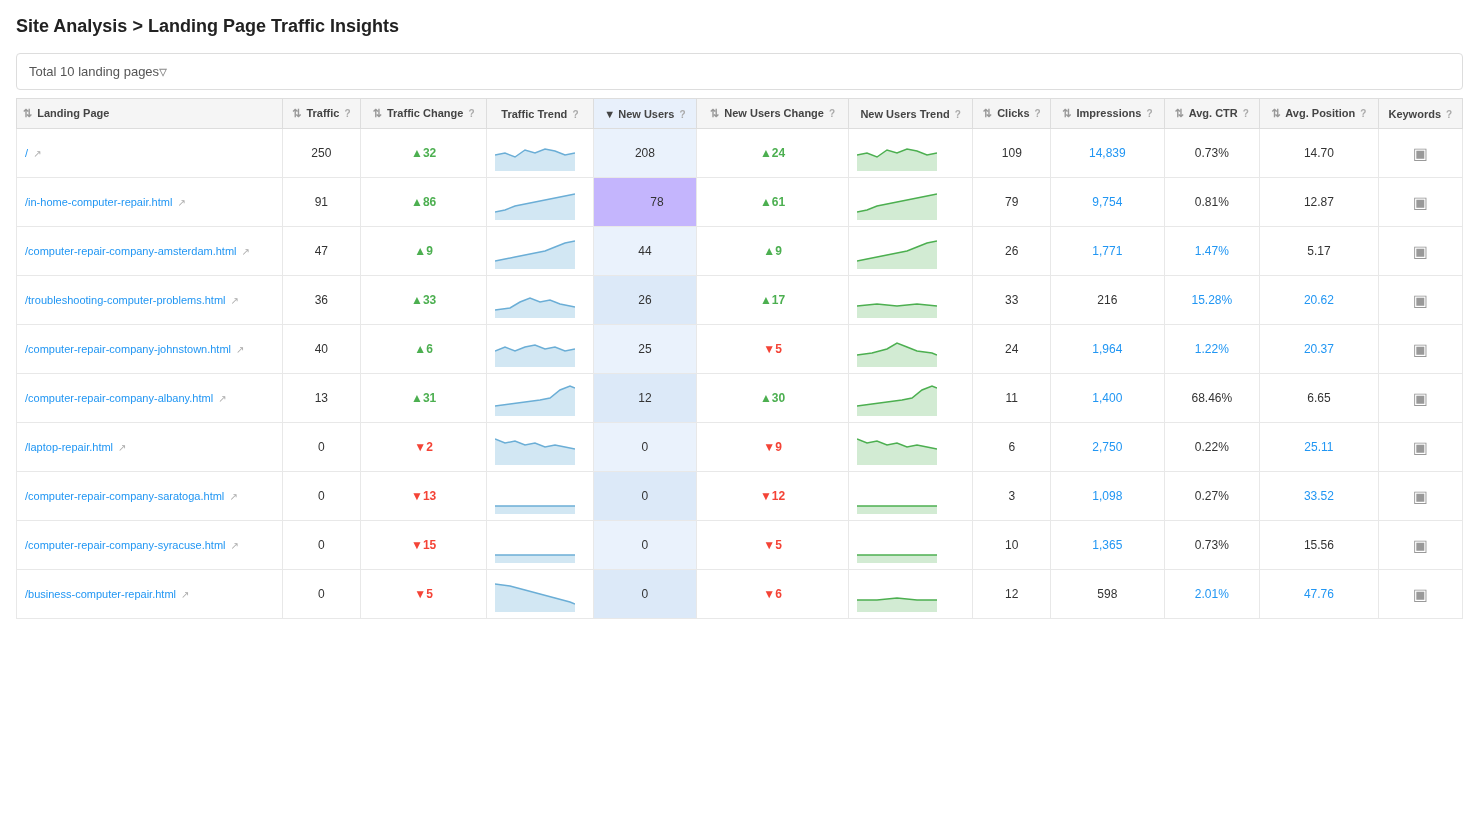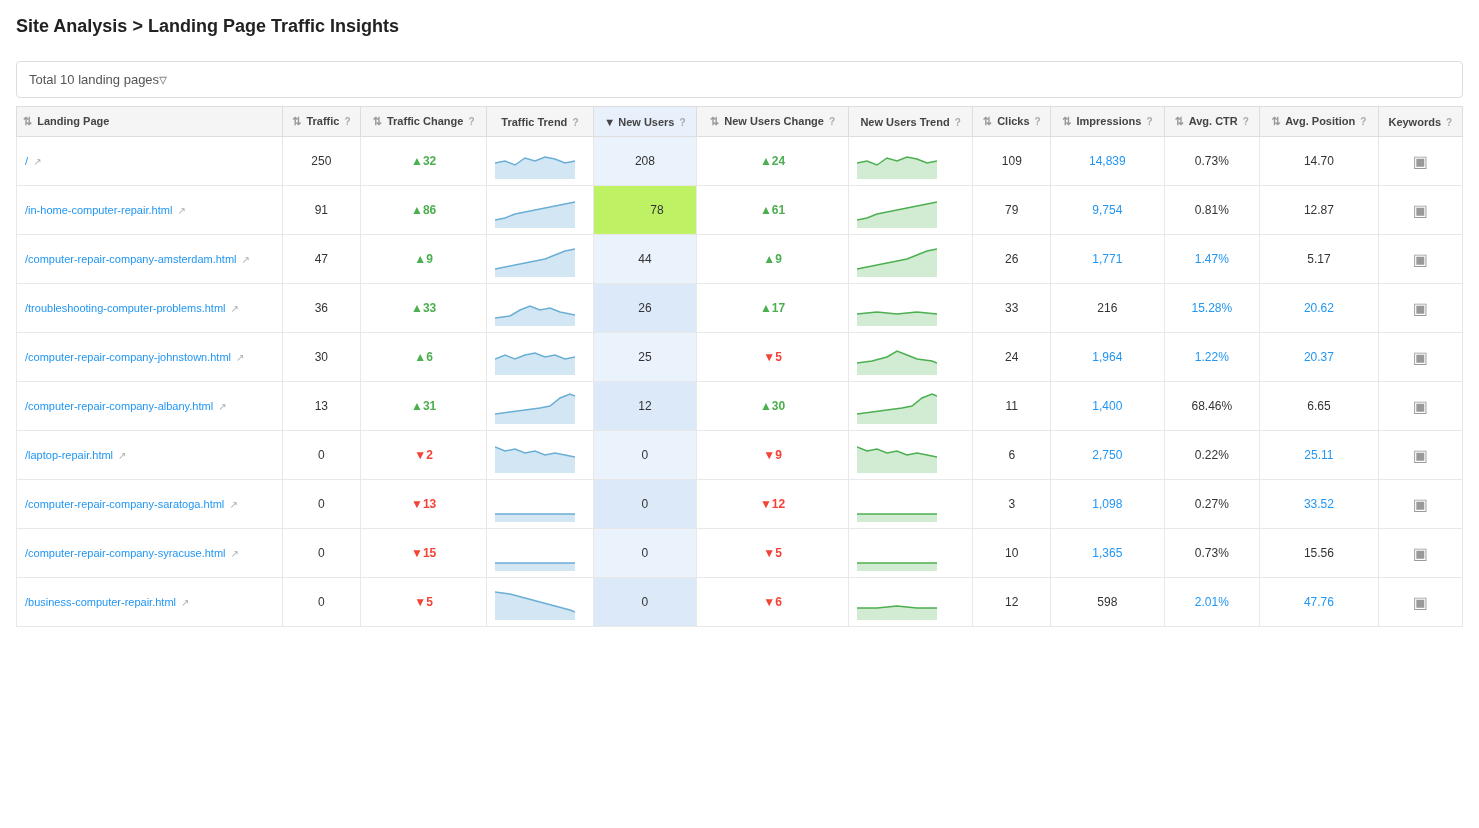--- a/index.html
+++ b/index.html
@@ -1,18 +1,18 @@
 <!DOCTYPE html>
 <html><head>
   <meta charset="utf-8">
   <style>
     * { box-sizing: border-box; margin: 0; padding: 0; }
     body { font-family: Arial, sans-serif; font-size: 13px; color: #333; background: #fff; padding: 16px; }
     
-    h1 { font-size: 18px; font-weight: bold; margin-bottom: 24px; color: #222; }
+    h1 { font-size: 18px; font-weight: bold; margin-bottom: 16px; color: #222; }
     
     .toolbar { display: flex; align-items: center; padding: 8px 12px; border: 1px solid #ddd; border-radius: 4px; margin-bottom: 8px; background: #fff; }
     .toolbar-label { font-size: 13px; color: #555; }
     .filter-icon { color: #888; font-size: 16px; cursor: pointer; }
     
     table { width: 100%; border-collapse: collapse; font-size: 12px; }
     thead th { 
       background: #f5f5f5; 
       border: 1px solid #ddd; 
       padding: 8px 6px; 
@@ -140,21 +140,21 @@
     <td>91</td>
     <td>
       <span class="positive">▲86</span>
     </td>
     <td>
       <svg width="80" height="36" class="sparkline">
     <path d="M 0 28 L 10 26 L 20 22 L 30 20 L 40 18 L 50 16 L 60 14 L 70 12 L 80 10 L 80 36 L 0 36 Z" fill="#6baed6" fill-opacity="0.3" stroke="none"></path>
     <path d="M 0 28 L 10 26 L 20 22 L 30 20 L 40 18 L 50 16 L 60 14 L 70 12 L 80 10" fill="none" stroke="#6baed6" stroke-width="1.5"></path>
   </svg>
     </td>
-    <td style="background:#bef264;padding-left:32px;">
+    <td style="background:#c4b5fd;padding-left:32px;">
       78
     </td>
     <td>
       <span class="positive">▲61</span>
     </td>
     <td>
       <svg width="80" height="36" class="sparkline">
     <path d="M 0 28 L 10 26 L 20 22 L 30 20 L 40 18 L 50 16 L 60 14 L 70 12 L 80 10 L 80 36 L 0 36 Z" fill="#4CAF50" fill-opacity="0.25" stroke="none"></path>
     <path d="M 0 28 L 10 26 L 20 22 L 30 20 L 40 18 L 50 16 L 60 14 L 70 12 L 80 10" fill="none" stroke="#4CAF50" stroke-width="1.5"></path>
   </svg>
@@ -235,21 +235,21 @@
     <td style="color:#2196F3;">20.62</td>
     <td>
       <span style="color:#999; font-size:16px;">▣</span>
     </td>
   </tr>
       <tr>
     <td style="color:#2196F3; font-size:11px;">
       <span>/computer-repair-company-johnstown.html</span>
       <span style="color:#aaa; font-size:10px; margin-left:2px;">↗</span>
     </td>
-    <td>30</td>
+    <td>40</td>
     <td>
       <span class="positive">▲6</span>
     </td>
     <td>
       <svg width="80" height="36" class="sparkline">
     <path d="M 0 20 L 10 16 L 20 20 L 30 16 L 40 14 L 50 18 L 60 16 L 70 20 L 80 18 L 80 36 L 0 36 Z" fill="#6baed6" fill-opacity="0.3" stroke="none"></path>
     <path d="M 0 20 L 10 16 L 20 20 L 30 16 L 40 14 L 50 18 L 60 16 L 70 20 L 80 18" fill="none" stroke="#6baed6" stroke-width="1.5"></path>
   </svg>
     </td>
     <td style="background:#eaf2fc;">

